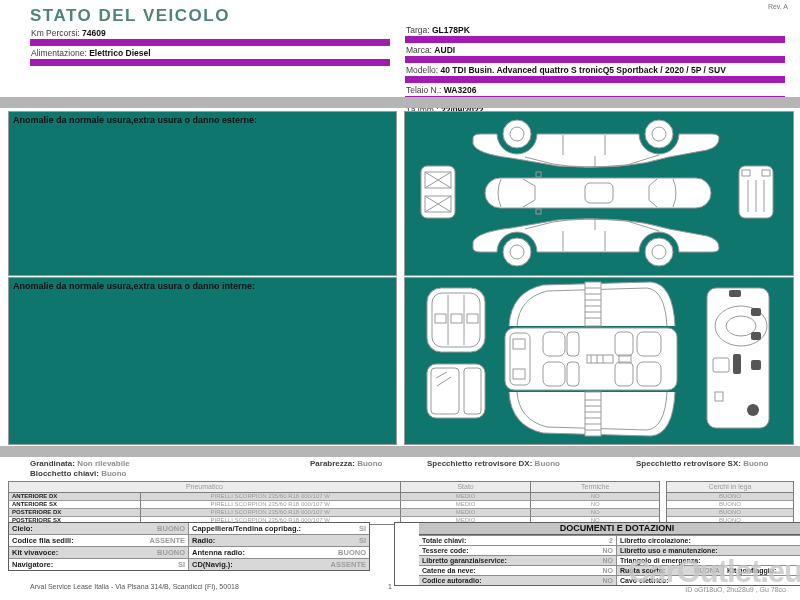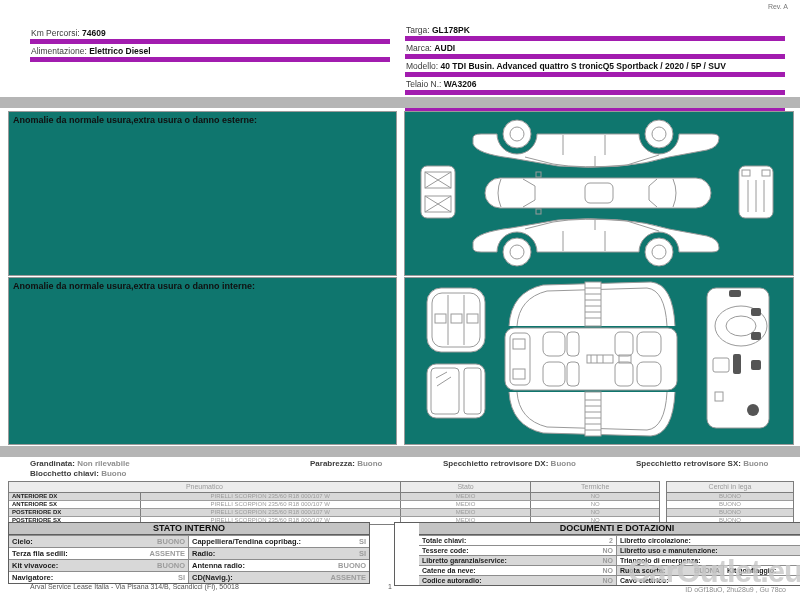--- a/index.html
+++ b/index.html
@@ -5,21 +5,21 @@
   html,body{margin:0;padding:0;background:#e9e9e9;}
   .page{
     position:relative;width:800px;height:600px;background:#ffffff;overflow:hidden;
     font-family:"Liberation Sans", sans-serif;color:#222;
   }
   .abs{position:absolute;}
 
   
   .title{left:30px;top:6px;font-size:17px;font-weight:bold;letter-spacing:1.5px;color:#4d8578;}
   .rev{right:12px;top:3px;font-size:7px;color:#777;}
-  .info-col .info-row{border-bottom:5px solid #a21caf;font-size:8.5px;padding:2px 0 1px 1px;line-height:10px;white-space:normal;}
+  .info-col .info-row{border-bottom:7px solid #a21caf;font-size:8.5px;padding:2px 0 1px 1px;line-height:10px;white-space:normal;}
   .info-row .lbl{color:#3a3a3a;}
   .info-row .val{font-weight:bold;color:#0f0f0f;}
   .info-left{left:30px;top:26px;width:360px;}
   .info-right{left:405px;top:23px;width:380px;}
 
   .band{left:0;width:800px;height:11px;background:#b5b5b5;}
 
   
   .dmg-box{border:1px solid #9a9a9a;background:#0f766e;}
   .dmg-label{font-size:9px;font-weight:bold;color:#101010;padding:3px 4px;}
@@ -66,20 +66,21 @@
   
   .foot{font-size:7px;color:#555;}
   .doc-id{font-size:7px;color:#8d8d8d;}
   .watermark{right:-2px;top:554px;font-size:31px;font-weight:bold;color:#c7c7c7;opacity:.8;letter-spacing:-1px;z-index:5;}
 </style>
 </head>
 <body>
 
 <div class="page">
 
+  <div class="abs title">STATO DEL VEICOLO</div>
   <div class="abs rev">Rev. A</div>
 
   <div class="abs info-col info-left">
     <div class="info-row"><span class="lbl">Km Percorsi:</span> <span class="val">74609</span></div>
     <div class="info-row"><span class="lbl">Alimentazione:</span> <span class="val">Elettrico Diesel</span></div>
   </div>
 
   <div class="abs info-col info-right">
     <div class="info-row"><span class="lbl">Targa:</span> <span class="val">GL178PK</span></div>
     <div class="info-row"><span class="lbl">Marca:</span> <span class="val">AUDI</span></div>
@@ -204,21 +205,21 @@
         <rect class="ln" x="8" y="104" width="8" height="9"></rect>
         <circle class="dk" cx="46" cy="122" r="6"></circle>
       </g>
     </svg>
   </div>
 
   <div class="abs band" style="top:446px;"></div>
 
   <div class="abs sum" style="left:30px;top:459px;"><span class="lbl">Grandinata:</span> <span class="val">Non rilevabile</span></div>
   <div class="abs sum" style="left:281px;top:459px;margin-left:29px;"><span class="lbl">Parabrezza:</span> <span class="val">Buono</span></div>
-  <div class="abs sum" style="left:443px;top:459px;"><span class="lbl">Specchietto retrovisore DX:</span> <span class="val">Buono</span></div>
+  <div class="abs sum" style="left:427px;top:459px;"><span class="lbl">Specchietto retrovisore DX:</span> <span class="val">Buono</span></div>
   <div class="abs sum" style="left:636px;top:459px;"><span class="lbl">Specchietto retrovisore SX:</span> <span class="val">Buono</span></div>
   <div class="abs sum" style="left:30px;top:469px;"><span class="lbl">Blocchetto chiavi:</span> <span class="val">Buono</span></div>
 
   <div class="abs tbl" style="left:8px;top:481px;width:650px;">
     <div class="thead-row">
       <div class="h-pneu">Pneumatico</div>
       <div class="h-stato">Stato</div>
       <div class="h-term">Termiche</div>
     </div>
     <div class="trow stripe">
@@ -259,34 +260,33 @@
       </div>
     <div class="trow stripe">
         <div class="cerchi-cell">BUONO</div>
       </div>
     <div class="trow">
         <div class="cerchi-cell">BUONO</div>
       </div>
   </div>
 
   <div class="abs sec-tbl" style="left:8px;top:522px;width:360px;">
-    <div class="sec-head">STATO INTERNO</div>
     <div class="sec-row si-row">
       <div class="cell half bR g">
           <span class="lbl">Cielo:</span>
           <span class="val">BUONO</span>
         </div>
       <div class="cell half">
           <span class="lbl">Cappelliera/Tendina copribag.:</span>
           <span class="val">SI</span>
         </div>
     </div>
     <div class="sec-row si-row">
       <div class="cell half bR">
-          <span class="lbl">Terza fila sedili:</span>
+          <span class="lbl">Codice fila sedili:</span>
           <span class="val">ASSENTE</span>
         </div>
       <div class="cell half g">
           <span class="lbl">Radio:</span>
           <span class="val">SI</span>
         </div>
     </div>
     <div class="sec-row si-row">
       <div class="cell half bR g">
           <span class="lbl">Kit vivavoce:</span>

